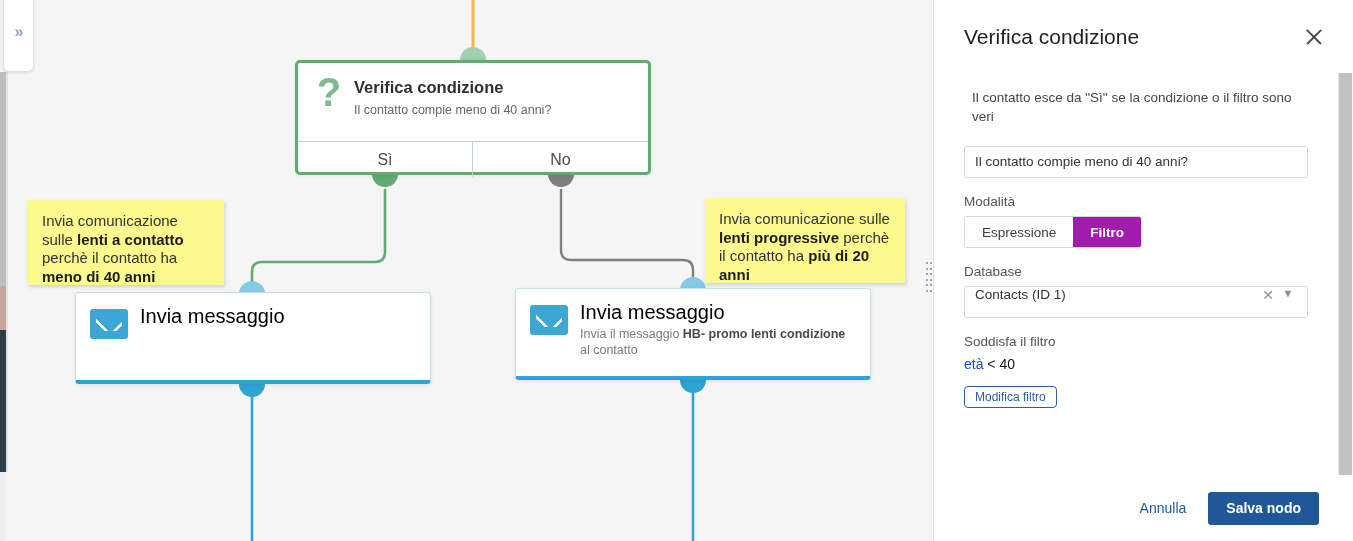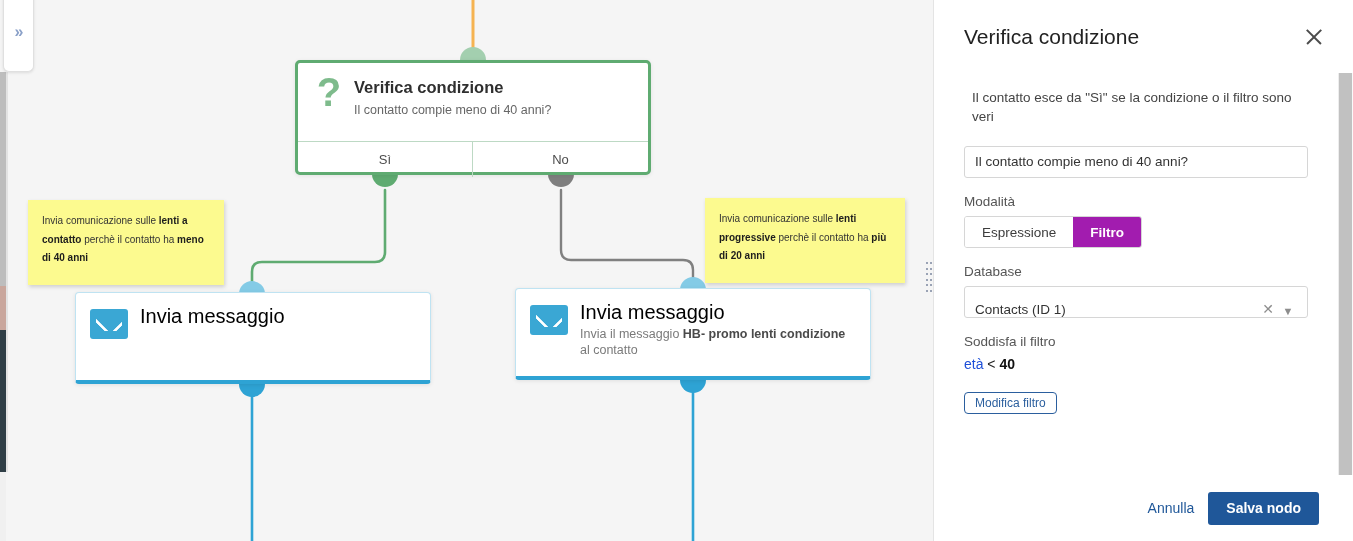--- a/index.html
+++ b/index.html
@@ -69,21 +69,21 @@
     margin-top: -2px;
   }
   .cond-text { padding-left: 8px; padding-top: 2px; }
   .cond-title { font-size: 16.5px; font-weight: 700; color: #2f2f2f; line-height: 19px; }
   .cond-sub { font-size: 12.5px; color: #666; margin-top: 5px; line-height: 16px; }
   .cond-foot {
     display: flex; height: 36px; border-top: 1px solid #bdd9c4;
   }
   .cond-branch {
     flex: 1 1 50%; display: flex; align-items: center; justify-content: center;
-    font-size: 13px; color: #4c4c4c; cursor: pointer;
+    font-size: 16px; color: #4c4c4c; cursor: pointer;
   }
   .cond-branch.yes { border-right: 1px solid #bdd9c4; }
 
   
   .handle { position: absolute; }
   .handle.top {
     width: 26px; height: 13px; border-radius: 13px 13px 0 0;
   }
   .handle.bot {
     width: 26px; height: 13px; border-radius: 0 0 13px 13px;
@@ -126,21 +126,21 @@
   .msg-text { padding-left: 12px; padding-top: 0px; }
   .msg-title { font-size: 20px; font-weight: 400; color: #000000; line-height: 19px; }
   .msg-sub { font-size: 12.5px; color: #7a7a7a; margin-top: 4px; line-height: 16px; max-width: 292px; }
   .msg-sub b { color: #4a4a4a; font-weight: 700; }
 
   
   .note {
     position: absolute;
     background: #fcfa8f;
     box-shadow: 1px 2px 4px rgba(0,0,0,.16);
-    font-size: 10px; line-height: 18.5px; color: #333;
+    font-size: 15px; line-height: 18.5px; color: #333;
     padding: 12px 14px;
   }
   .note b { font-weight: 700; color: #1d1d1d; }
   .note.n1 { left: 28px;  top: 200px; width: 196px; height: 85px; }
   .note.n2 { left: 705px; top: 198px; width: 200px; height: 85px; }
 
   
   #panel {
     position: absolute; left: 933px; top: 0;
     width: 420px; height: 541px;
@@ -199,44 +199,44 @@
   }
   .seg .opt {
     display: flex; align-items: center; justify-content: center;
     padding: 0 17px; font-size: 13.5px; color: #3d3d3d; background: #fff;
     cursor: pointer;
   }
   .seg .opt.active { background: #a21caf; color: #fff; font-weight: 700; }
 
   .select-box {
     width: 344px; height: 32px; border: 1px solid #d6d6d6; border-radius: 3px;
-    background: #fff; display: flex; align-items: flex-end;
+    background: #fff; display: flex; align-items: flex-start;
     padding: 0 8px 0 10px; font-size: 13.5px; color: #333;
   }
   .select-box .val { flex: 1 1 auto; }
   .sel-x { width: 18px; text-align: center; color: #8d8d8d; font-size: 14px; cursor: pointer; }
   .sel-caret { width: 22px; text-align: center; color: #8d8d8d; font-size: 11px; cursor: pointer; }
 
   .filter-expr { font-size: 14px; color: #222; margin-top: 1px; }
   .filter-expr .f-field { color: #1d4ed8; }
   .filter-expr .f-op { color: #222; }
-  .filter-expr .f-val { font-weight: 700; color: #111; }
+  .filter-expr .f-val { font-weight: 400; color: #111; }
 
   .btn-outline {
-    display: inline-block; margin-top: 20px;
+    display: inline-block; margin-top: 14px;
     height: 22px; line-height: 20px;
     border: 1px solid #2b5f9e; border-radius: 4px;
     color: #2b5f9e; background: #fff;
     font-size: 12px; padding: 0 10px; cursor: pointer;
   }
 
   .panel-foot {
     position: absolute; left: 0; bottom: 0; width: 420px; height: 66px;
     display: flex; align-items: center; justify-content: flex-end;
-    padding-right: 35px; gap: 6px; background: #fff;
+    padding-right: 35px; gap: 14px; background: #fff;
   }
   .btn-link {
     font-size: 14px; color: #1f5799; background: none; border: none;
     cursor: pointer; padding: 6px 8px;
   }
   .btn-primary {
     background: #1f5799; color: #fff; border: none; border-radius: 3px;
     font-size: 14px; font-weight: 700; padding: 0 18px; height: 33px;
     cursor: pointer;
   }

